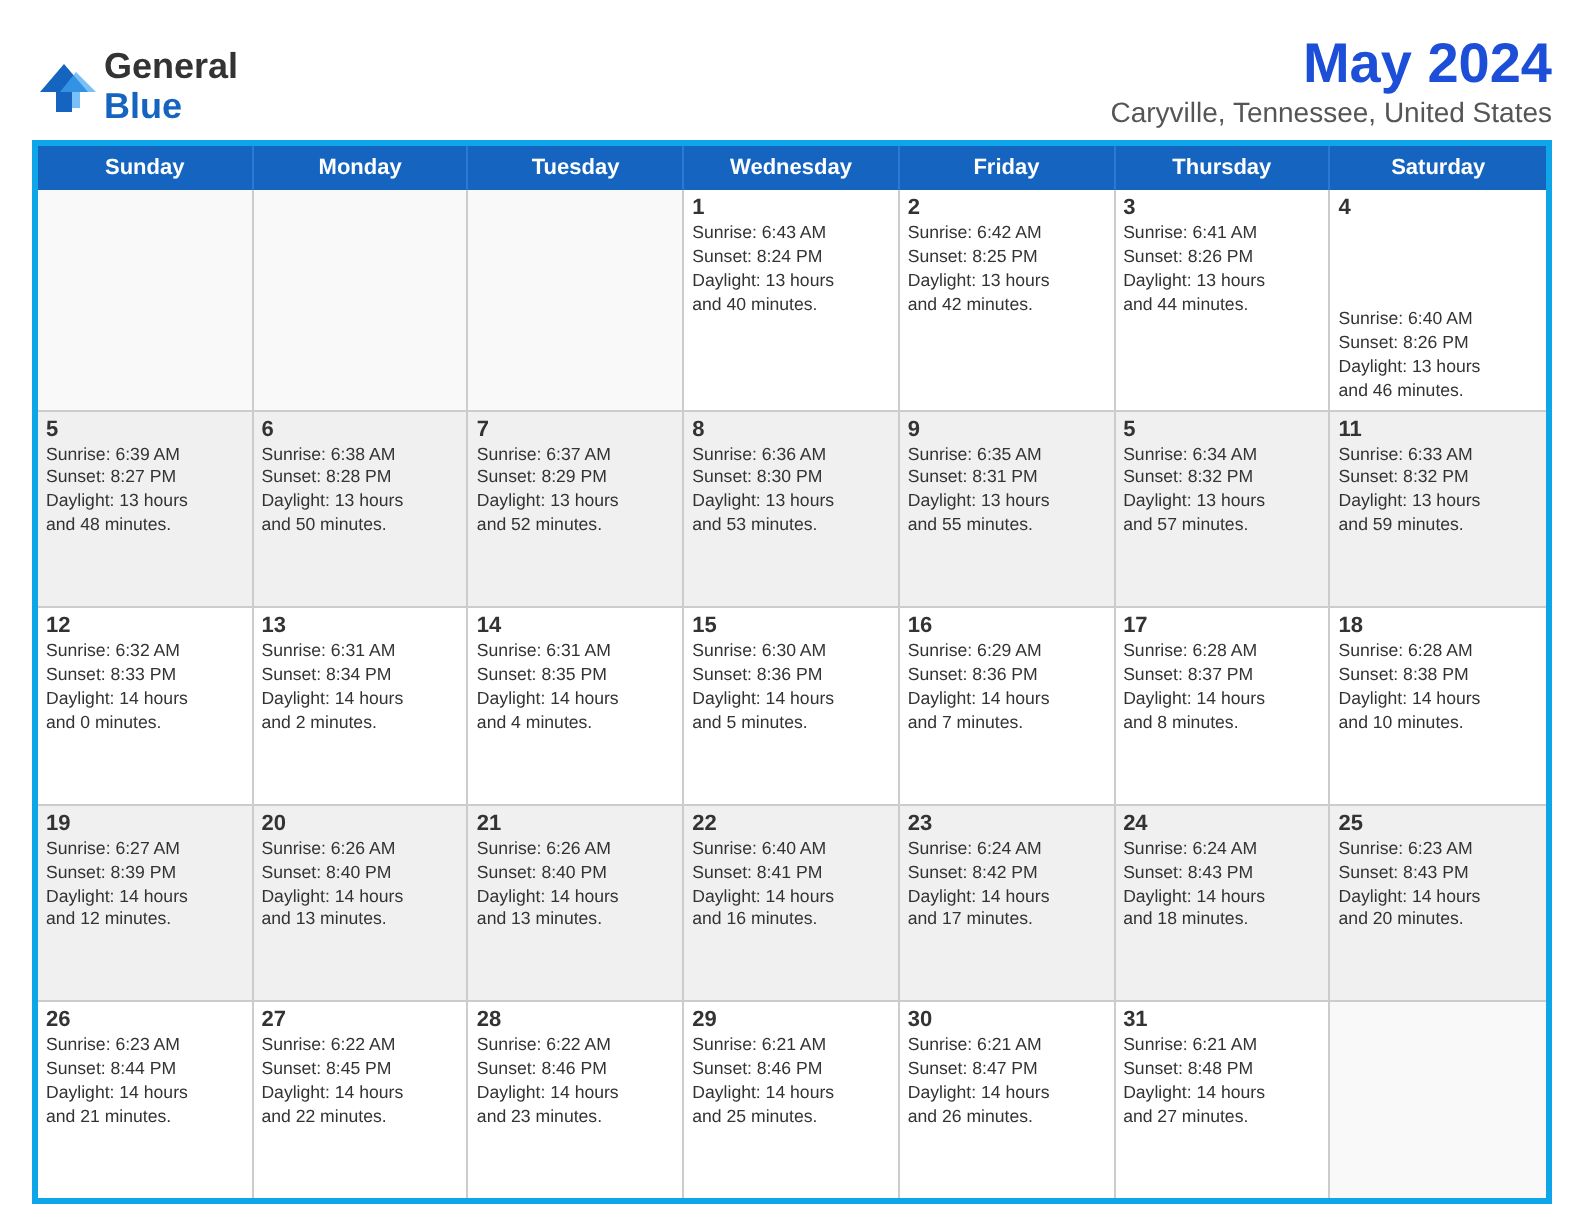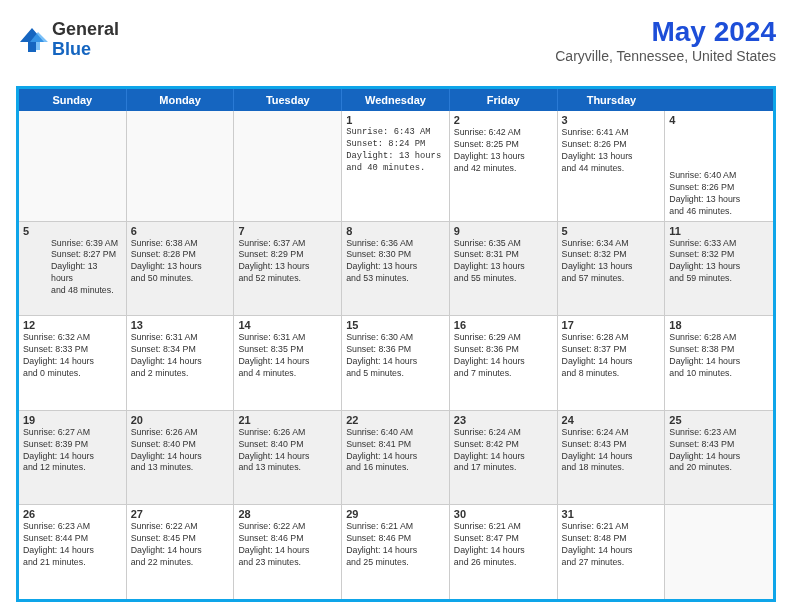--- a/index.html
+++ b/index.html
@@ -13,22 +13,22 @@
     .page {
       width: 792px;
       height: 612px;
       padding: 16px 16px 10px 16px;
       display: flex;
       flex-direction: column;
     }
     .header {
       display: flex;
       justify-content: space-between;
-      align-items: center;
-      margin-bottom: 22px;
+      align-items: flex-end;
+      margin-bottom: 6px;
     }
     .logo {
       display: flex;
       align-items: center;
     }
     .logo-text {
       display: flex;
       flex-direction: column;
       line-height: 1.1;
     }
@@ -147,29 +147,30 @@
   </div>
 
   <div class="calendar">
     <div class="cal-header" id="cal-header">
         <div class="cal-header-cell">Sunday</div>
         <div class="cal-header-cell">Monday</div>
         <div class="cal-header-cell">Tuesday</div>
         <div class="cal-header-cell">Wednesday</div>
         <div class="cal-header-cell">Friday</div>
         <div class="cal-header-cell">Thursday</div>
+        <div class="cal-header-cell">Saturday</div>
       </div>
     <div class="cal-body" id="cal-body">
         <div class="cal-row">
           <div class="cal-cell empty"></div>
           <div class="cal-cell empty"></div>
           <div class="cal-cell empty"></div>
           <div class="cal-cell">
             <div class="day-num">1</div>
-            <div class="day-info" style="white-space: pre-line; font-family: Liberation Mono, monospace;">Sunrise: 6:43 AM
+            <div class="day-info" style="white-space: pre-line;">Sunrise: 6:43 AM
 Sunset: 8:24 PM
 Daylight: 13 hours
 and 40 minutes.</div>
           </div>
           <div class="cal-cell">
             <div class="day-num">2</div>
             <div class="day-info" style="white-space: pre-line;">Sunrise: 6:42 AM
 Sunset: 8:25 PM
 Daylight: 13 hours
 and 42 minutes.</div>
@@ -185,21 +186,21 @@
             <div class="day-num">4</div>
             <div class="day-info" style="white-space: pre-line; margin-top: 44px;">Sunrise: 6:40 AM
 Sunset: 8:26 PM
 Daylight: 13 hours
 and 46 minutes.</div>
           </div>
         </div>
         <div class="cal-row">
           <div class="cal-cell shaded">
             <div class="day-num">5</div>
-            <div class="day-info" style="white-space: pre-line; margin-left: 28px;">Sunrise: 6:39 AM
+            <div class="day-info" style="white-space: pre-line;">Sunrise: 6:39 AM
 Sunset: 8:27 PM
 Daylight: 13 hours
 and 48 minutes.</div>
           </div>
           <div class="cal-cell shaded">
             <div class="day-num">6</div>
             <div class="day-info" style="white-space: pre-line;">Sunrise: 6:38 AM
 Sunset: 8:28 PM
 Daylight: 13 hours
 and 50 minutes.</div>

